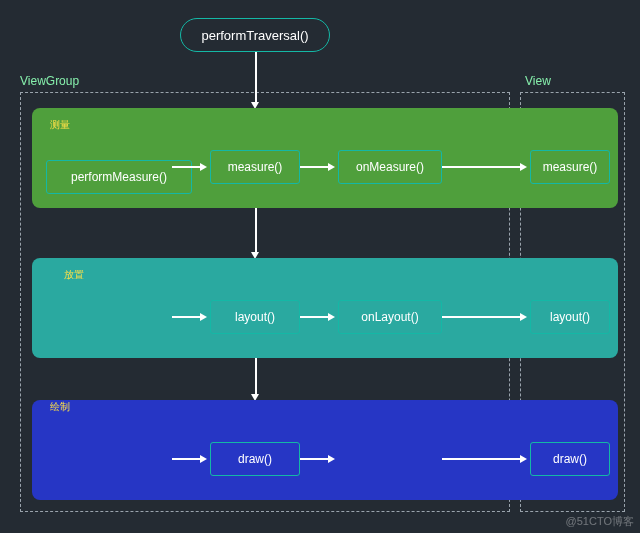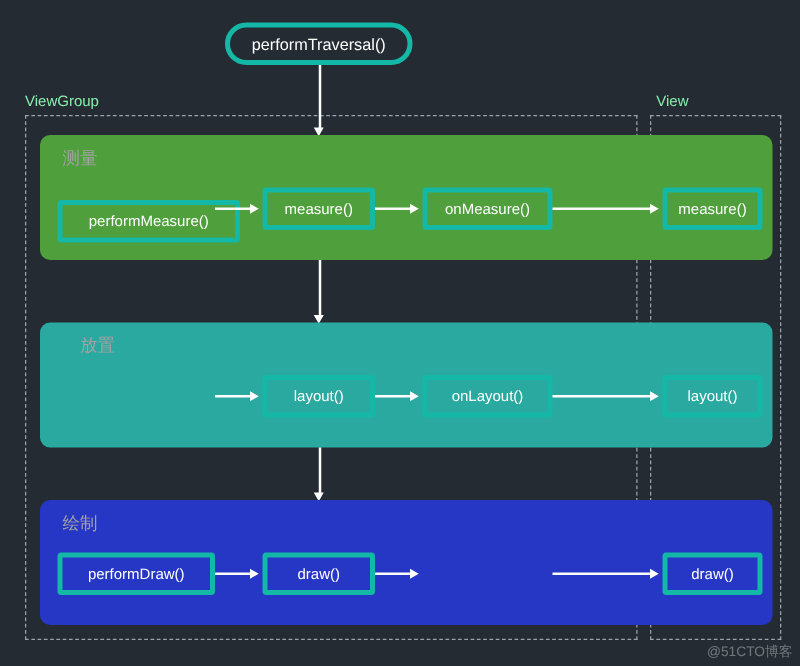--- a/index.html
+++ b/index.html
@@ -8,21 +8,21 @@
     background: #242b33;
     font-family: -apple-system, "Helvetica Neue", Arial, sans-serif;
     color: #fff;
     width: 640px;
     height: 533px;
     position: relative;
   }
   .stage { position: relative; width: 640px; height: 533px; }
   .node {
     position: absolute;
-    border: 4px solid #14b8a6;
+    border: 1px solid #14b8a6;
     border-radius: 3px;
     text-align: center;
     font-size: 12px;
     display: flex;
     align-items: center;
     justify-content: center;
     color: #fff;
     padding: 0 6px;
     white-space: nowrap;
   }
@@ -38,22 +38,22 @@
   .group-label {
     position: absolute;
     font-size: 12px;
     color: #86efac;
   }
   .section {
     position: absolute;
     border-radius: 8px;
   }
   .section-title {
-    color: #a3a3a3;
-    font-size: 14px;
+    color: #fde047;
+    font-size: 10px;
     position: absolute;
     left: 18px;
     top: 10px;
   }
   .arrow-line {
     position: absolute;
     background: #fff;
   }
   .arrow-head {
     position: absolute;
@@ -122,23 +122,22 @@
   <div class="arrow-head arrow-right" style="left:200px; top:313px;"></div>
   <div class="arrow-line" style="left:300px; top:316px; width:30px; height:2px;"></div>
   <div class="arrow-head arrow-right" style="left:328px; top:313px;"></div>
   <div class="arrow-line" style="left:442px; top:316px; width:80px; height:2px;"></div>
   <div class="arrow-head arrow-right" style="left:520px; top:313px;"></div>
 
   <div class="arrow-line" style="left:255px; top:358px; width:2px; height:38px;"></div>
   <div class="arrow-head arrow-down" style="left:251px; top:394px;"></div>
 
   <div class="section" style="left: 32px; top: 400px; width: 586px; height: 100px; background: rgb(38, 54, 197);"></div>
-  <div class="section-title" style="left:50px; top:410px;">绘制</div>
+  <div class="section-title" style="left:50px; top:400px;">绘制</div>
 
-  <div class="node" style="left:46px; top:442px; width:126px; height:34px;">performDraw()</div>
   <div class="node" style="left:210px; top:442px; width:90px; height:34px;">draw()</div>
   <div class="node" style="left:530px; top:442px; width:80px; height:34px;">draw()</div>
 
   <div class="arrow-line" style="left:172px; top:458px; width:30px; height:2px;"></div>
   <div class="arrow-head arrow-right" style="left:200px; top:455px;"></div>
   <div class="arrow-line" style="left:300px; top:458px; width:30px; height:2px;"></div>
   <div class="arrow-head arrow-right" style="left:328px; top:455px;"></div>
   <div class="arrow-line" style="left:442px; top:458px; width:80px; height:2px;"></div>
   <div class="arrow-head arrow-right" style="left:520px; top:455px;"></div>
 

